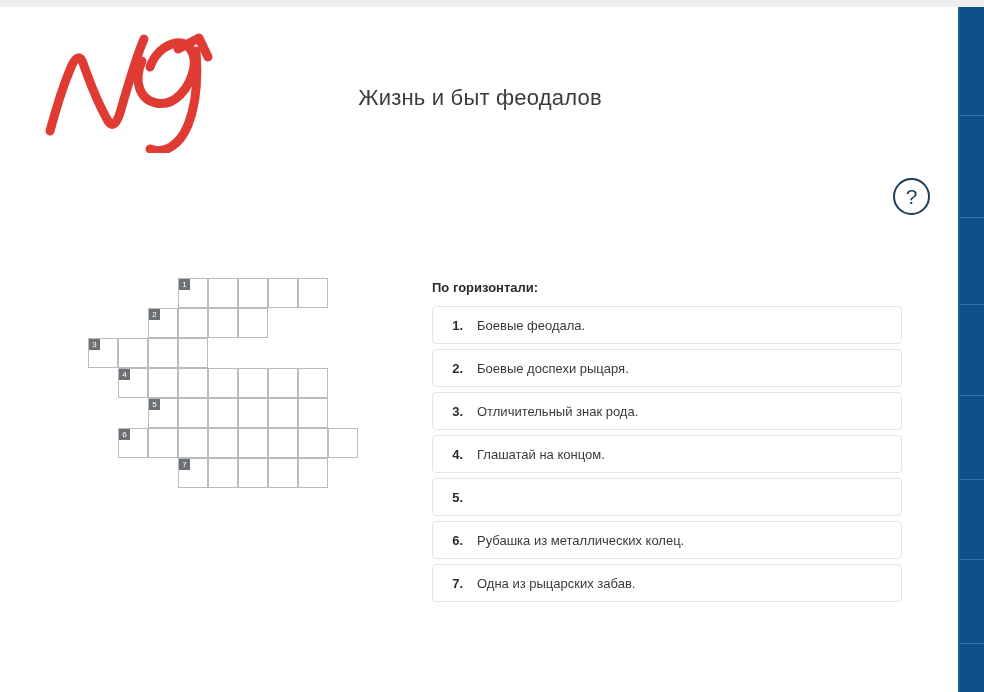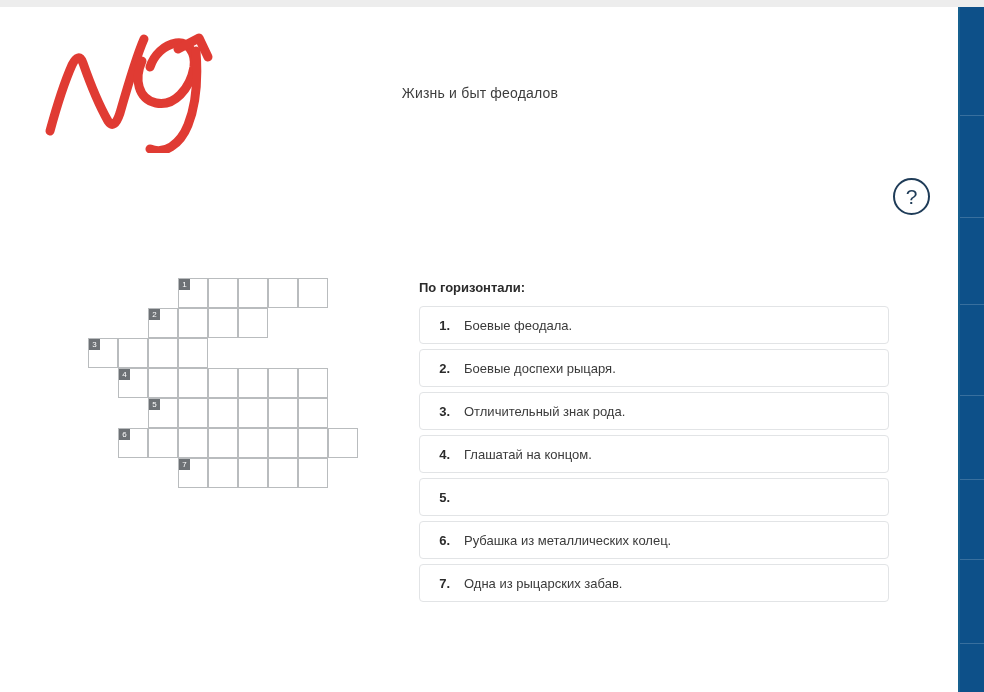--- a/index.html
+++ b/index.html
@@ -61,21 +61,21 @@
     pointer-events: none;
   }
 
   
   .title {
     position: absolute;
     left: 150px;
     top: 78px;
     width: 660px;
     text-align: center;
-    font-size: 14px;
+    font-size: 22px;
     font-weight: 400;
     color: #3c3c3c;
     letter-spacing: 0.2px;
   }
 
   
   .prompt {
     position: absolute;
     left: 130px;
     top: 163px;
@@ -129,21 +129,21 @@
     font-size: 8px;
     line-height: 11px;
     text-align: center;
     font-family: "Liberation Sans", sans-serif;
     z-index: 3;
   }
 
   
   .clues {
     position: absolute;
-    left: 419px;
+    left: 432px;
     top: 273px;
     width: 470px;
   }
   .clues-head {
     font-size: 13px;
     font-weight: bold;
     color: #2b2b2b;
     margin-bottom: 11px;
   }
   .clue-row {

